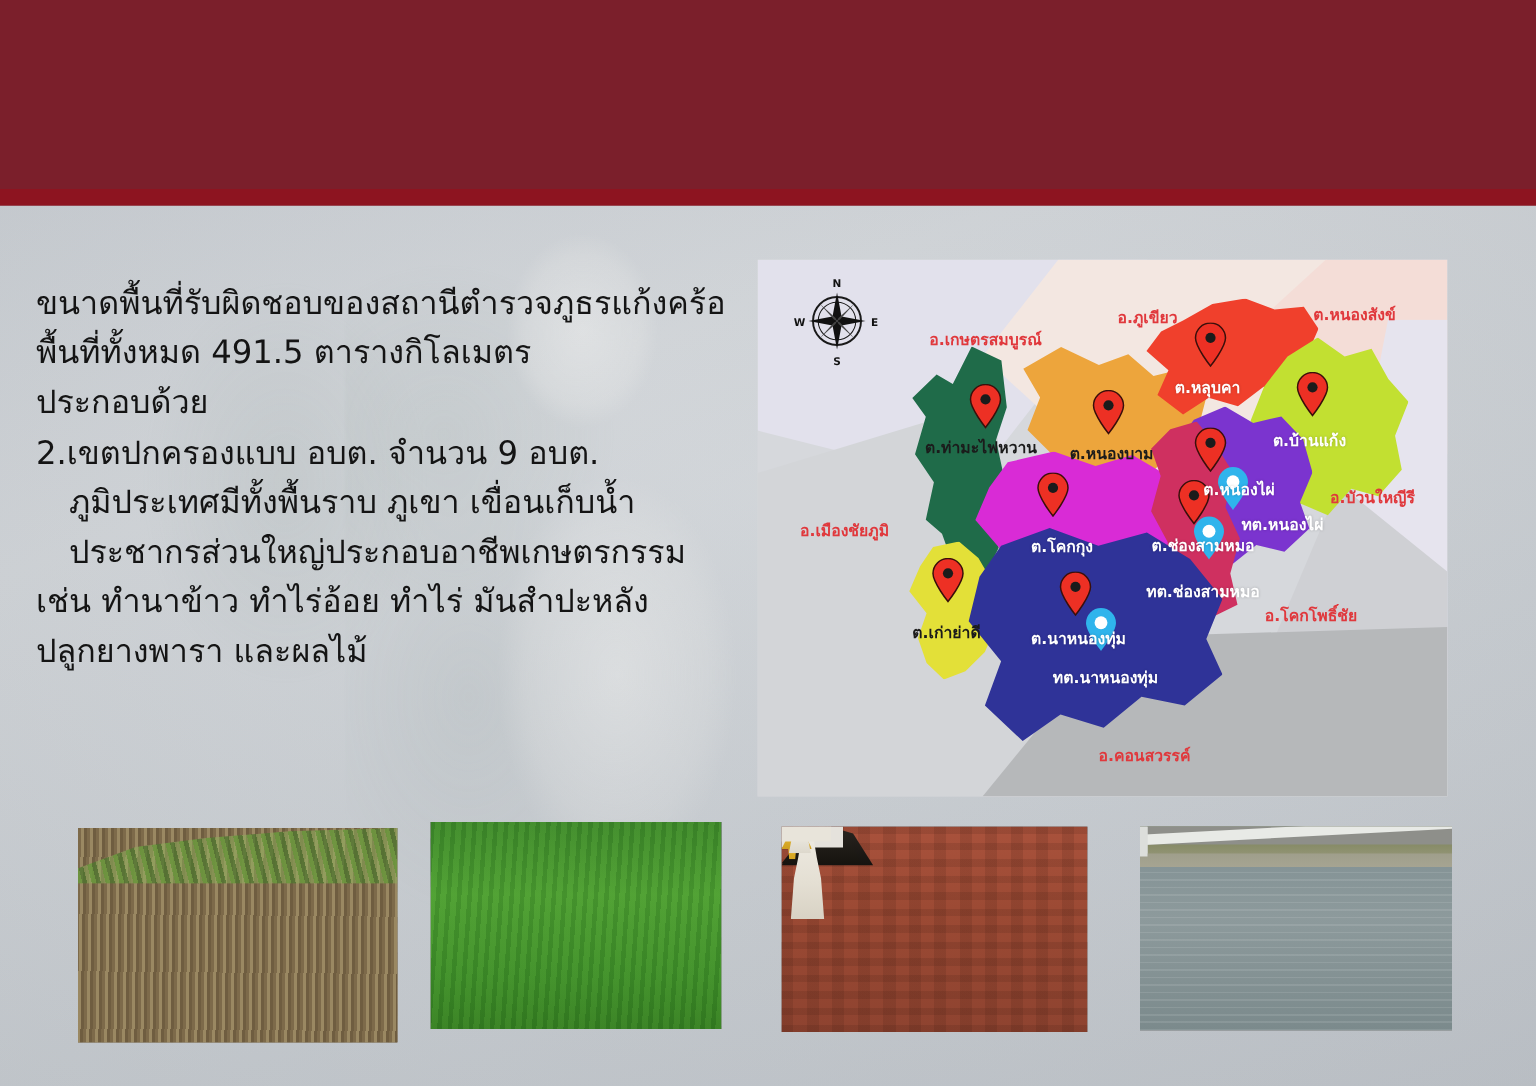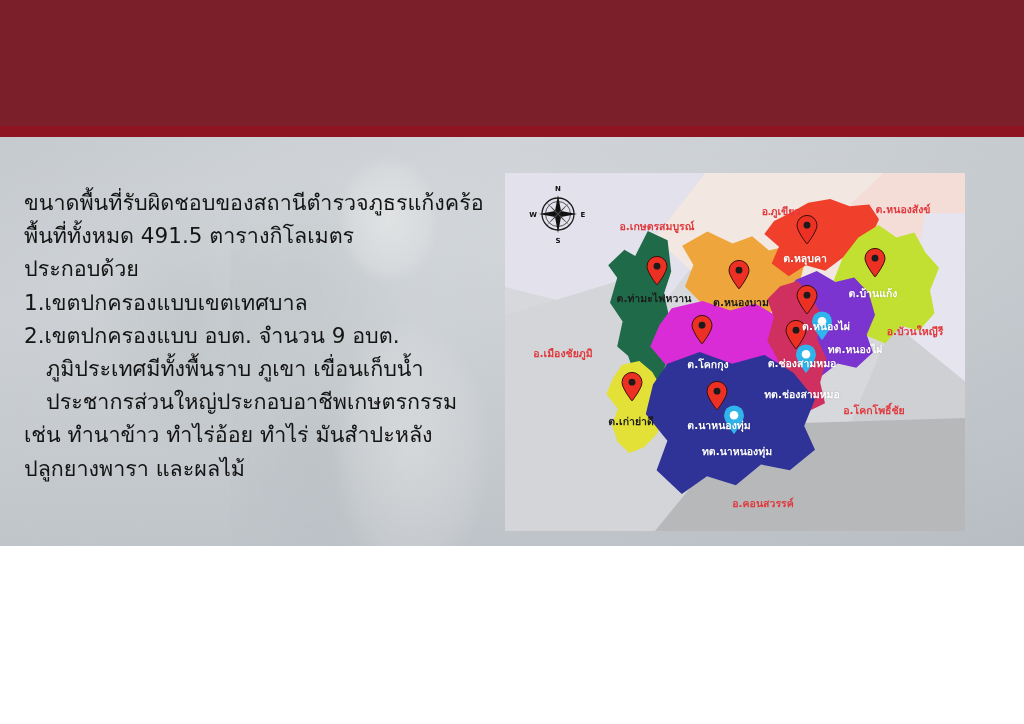--- a/index.html
+++ b/index.html
@@ -8,21 +8,21 @@
   html, body {
     width: 1024px;
     height: 724px;
     overflow: hidden;
     font-family: "DejaVu Sans", "Liberation Sans", sans-serif;
   }
 
   #page {
     position: relative;
     width: 1024px;
-    height: 546px;
+    height: 724px;
     background: #c2410c;
     overflow: hidden;
   }
 
   
   #bg-wash {
     position: absolute;
     inset: 0;
     background:
       linear-gradient(160deg, #c4c9cf 0%, #cfd3d7 35%, #c6cbd0 70%, #bfc4ca 100%);
@@ -429,21 +429,20 @@
     </div>
   </div>
 
   <div id="title-th">พื้นที่รับผิดชอบของสถานีตำรวจภูธรแก้งคร้อ</div>
   <div id="title-en">KAENGKHRO POLICE STATION</div>
 
   <div id="info-block">
     <div class="info-line">ขนาดพื้นที่รับผิดชอบของสถานีตำรวจภูธรแก้งคร้อ</div>
     <div class="info-line">พื้นที่ทั้งหมด 491.5 ตารางกิโลเมตร</div>
     <div class="info-line">ประกอบด้วย</div>
-    <div class="info-line">1.เขตปกครองแบบเขตเทศบาล</div>
     <div class="info-line">2.เขตปกครองแบบ อบต. จำนวน 9 อบต.</div>
     <div class="info-line indent">ภูมิประเทศมีทั้งพื้นราบ ภูเขา เขื่อนเก็บน้ำ</div>
     <div class="info-line indent">ประชากรส่วนใหญ่ประกอบอาชีพเกษตรกรรม</div>
     <div class="info-line">เช่น ทำนาข้าว ทำไร่อ้อย ทำไร่ มันสำปะหลัง</div>
     <div class="info-line">ปลูกยางพารา และผลไม้</div>
   </div>
 
   <div id="map-panel">
 
     <div class="map-bg-nw"></div>
@@ -493,21 +492,21 @@
       <div class="region-fill" style="background:#e3e038;
         clip-path: polygon(32% 4%, 56% 0, 74% 12%, 86% 28%, 78% 46%, 90% 62%, 80% 80%, 62% 94%, 42% 100%, 26% 88%, 18% 70%, 26% 52%, 10% 36%, 20% 18%);"></div>
     </div>
 
     <div class="region" style="left:130px; top:176px; width:180px; height:148px;">
       <div class="region-fill" style="background:#2f3398;
         clip-path: polygon(18% 10%, 36% 2%, 54% 10%, 72% 4%, 88% 16%, 100% 34%, 94% 52%, 100% 68%, 86% 82%, 70% 78%, 56% 92%, 40% 86%, 26% 98%, 12% 82%, 18% 62%, 6% 44%, 10% 24%);"></div>
     </div>
 
     <div class="dlabel" style="left:152px; top:45px;">อ.เกษตรสมบูรณ์</div>
-    <div class="dlabel" style="left:276px; top:30px;font-family:Liberation Serif, serif;">อ.ภูเขียว</div>
+    <div class="dlabel" style="left:260px; top:30px;">อ.ภูเขียว</div>
     <div class="dlabel" style="left:398px; top:28px;">ต.หนองสังข์</div>
     <div class="dlabel" style="left:58px;  top:172px;">อ.เมืองชัยภูมิ</div>
     <div class="dlabel" style="left:410px; top:150px;">อ.บัวนใหญีรี</div>
     <div class="dlabel" style="left:369px; top:229px;">อ.โคกโพธิ์ชัย</div>
     <div class="dlabel" style="left:258px; top:322px;text-align:right;">อ.คอนสวรรค์</div>
 
     <div class="mk" style="left:152px; top:113px;">
       <svg viewBox="0 0 22 30">
           <path d="M11 29 C11 29 21 16.5 21 10.4 A10 10 0 0 0 1 10.4 C1 16.5 11 29 11 29Z" fill="#ed3024" stroke="#3a0f0b" stroke-width="1"></path>
           <circle cx="11" cy="10.2" r="3.4" fill="#1b1b1b"></circle>

